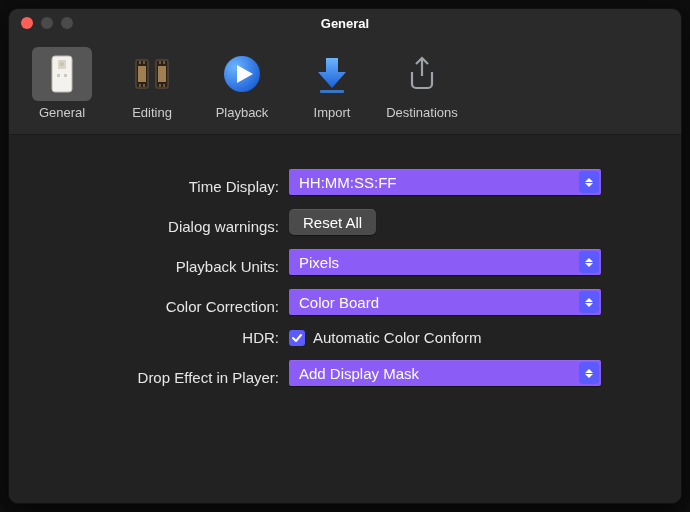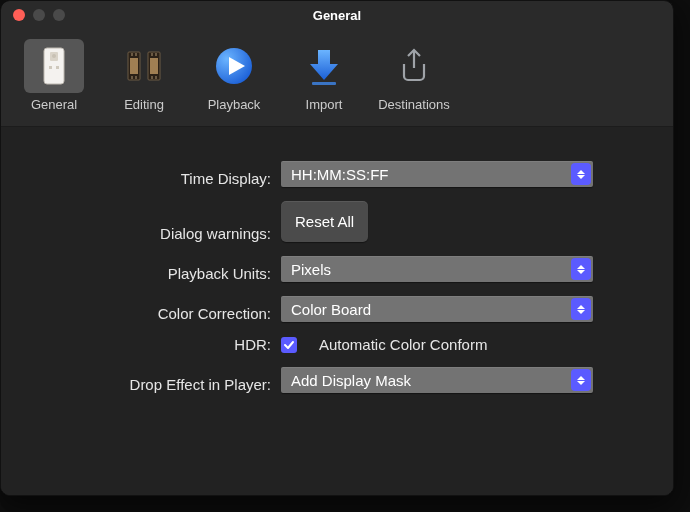--- a/index.html
+++ b/index.html
@@ -1,20 +1,20 @@
 <!DOCTYPE html>
 <html><head>
 <meta charset="utf-8">
 <style>
   * { box-sizing: border-box; margin: 0; padding: 0; }
   html, body { width: 690px; height: 512px; overflow: hidden; font-family: -apple-system, "Helvetica Neue", Arial, sans-serif; }
   body { background: #0d0d0d; border-radius: 12px; }
 
   .window {
-    width: 674px; height: 496px; 
+    width: 674px; height: 496px; margin: 8px;
     background: #2a2a2a;
     border-radius: 10px;
     box-shadow: 0 10px 30px rgba(0,0,0,0.6);
     overflow: hidden;
     border: 1px solid #111;
     display: flex; flex-direction: column;
   }
 
   .titlebar {
     height: 28px;
@@ -66,21 +66,21 @@
   .lbl {
     width: 260px; text-align: right;
     color: #e6e6e6; font-size: 15px;
     padding-right: 10px;
   }
   .ctrl { flex: 1; display: flex; }
 
   .select {
     position: relative;
     width: 312px; height: 26px;
-    background: #737373;
+    background: #8b5cf6;
     border-radius: 2px;
     color: #fff; font-size: 15px;
     display: flex; align-items: center;
     padding-left: 10px;
     box-shadow: inset 0 1px 0 rgba(255,255,255,0.08), 0 1px 1px rgba(0,0,0,0.4);
   }
   .select .stepper {
     position: absolute; right: 2px; top: 2px; bottom: 2px;
     width: 20px; border-radius: 4px;
     background: #5b5bff;
@@ -89,30 +89,30 @@
   }
   .stepper .arr {
     width: 0; height: 0;
     border-left: 4px solid transparent;
     border-right: 4px solid transparent;
   }
   .stepper .up { border-bottom: 4px solid #fff; }
   .stepper .dn { border-top: 4px solid #fff; }
 
   .btn {
-    height: 41px;
+    height: 26px;
     background: #4b4b4b;
     border-radius: 5px;
     color: #fff; font-size: 15px;
     display: inline-flex; align-items: center;
     padding: 0 14px;
     box-shadow: inset 0 1px 0 rgba(255,255,255,0.08), 0 1px 1px rgba(0,0,0,0.4);
   }
 
-  .chkrow { display: flex; align-items: center; gap: 22px; color: #e6e6e6; font-size: 15px; }
+  .chkrow { display: flex; align-items: center; gap: 8px; color: #e6e6e6; font-size: 15px; }
   .chk {
     width: 16px; height: 16px;
     background: #5b5bff;
     border-radius: 3px;
     display: flex; align-items: center; justify-content: center;
   }
   .chk svg { width: 12px; height: 12px; }
 
   
   .iconwrap svg { width: 44px; height: 44px; }

